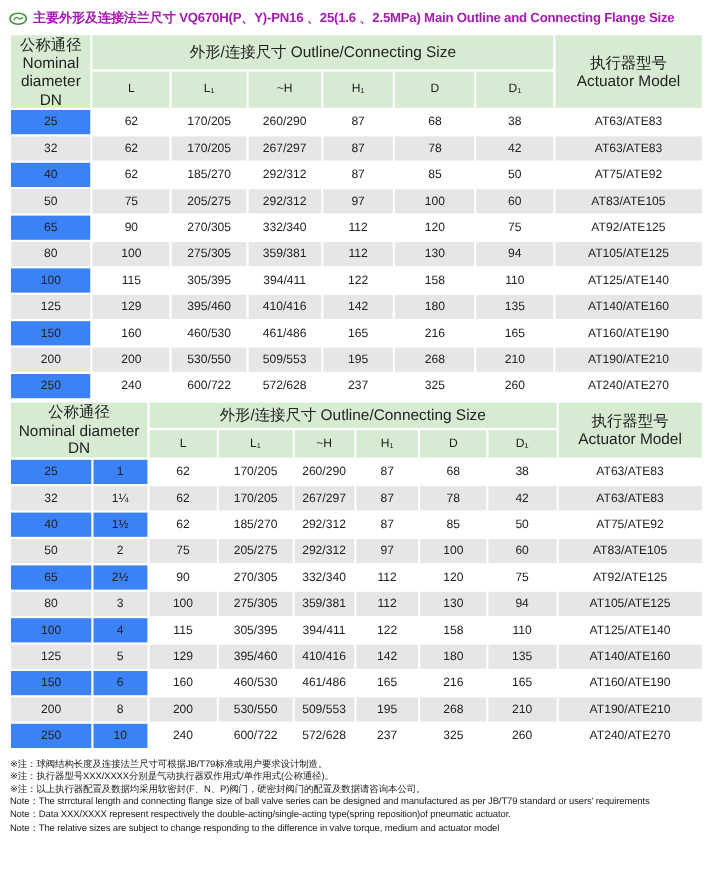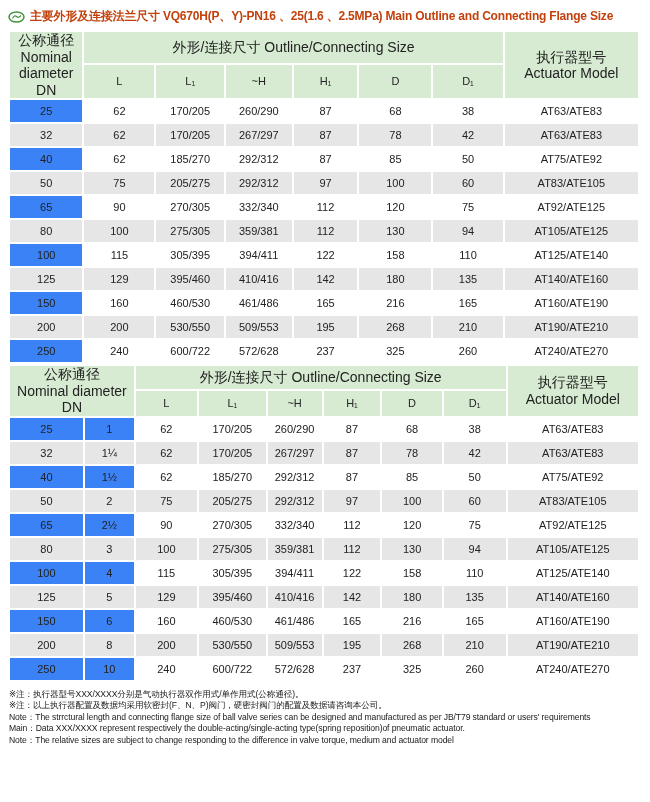--- a/index.html
+++ b/index.html
@@ -5,21 +5,21 @@
   html,body{margin:0;padding:0;background:#ffffff;}
   body{
     width:650px;height:802px;overflow:hidden;
     font-family:"Liberation Sans","DejaVu Sans",sans-serif;
     color:#111;
   }
   .page{padding:5px 10px 0 8px;}
   .title-row{display:flex;align-items:center;gap:5px;margin:3px 0 5px 0;}
   .title-row .logo{flex:0 0 auto;display:inline-flex;}
   .sec-title{
-    font-size:12px;font-weight:bold;color:#c2410c;margin:0;
+    font-size:12px;font-weight:bold;color:#a21caf;margin:0;
     white-space:nowrap;letter-spacing:-0.2px;
   }
   table{
     width:100%;border-collapse:separate;border-spacing:2px;
     table-layout:fixed;background:#ffffff;
   }
   th,td{
     text-align:center;vertical-align:middle;padding:0;
     font-weight:normal;overflow:hidden;
   }
@@ -348,20 +348,21 @@
           <td>572/628</td>
           <td>237</td>
           <td>325</td>
           <td>260</td>
           <td>AT240/ATE270</td>
         </tr>
       </tbody>
   </table>
 
   <div class="notes">
+    <p>※注：球阀结构长度及连接法兰尺寸可根据JB/T79标准或用户要求设计制造。</p>
     <p>※注：执行器型号XXX/XXXX分别是气动执行器双作用式/单作用式(公称通径)。</p>
     <p>※注：以上执行器配置及数据均采用软密封(F、N、P)阀门，硬密封阀门的配置及数据请咨询本公司。</p>
     <p>Note：The strrctural length and connecting flange size of ball valve series can be designed and manufactured as per JB/T79 standard or users' requirements</p>
-    <p>Main：Data XXX/XXXX  represent respectively the double-acting/single-acting type(spring reposition)of pneumatic actuator.</p>
+    <p>Note：Data XXX/XXXX  represent respectively the double-acting/single-acting type(spring reposition)of pneumatic actuator.</p>
     <p>Note：The relative sizes are subject to change responding to the difference in valve torque, medium and actuator model</p>
   </div>
 
 </div>
 
 </body></html>

